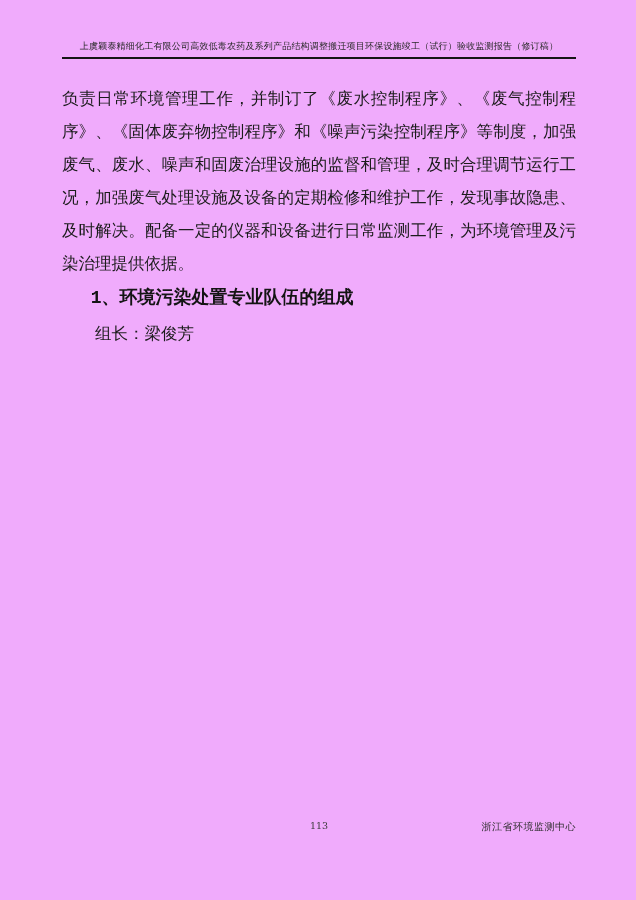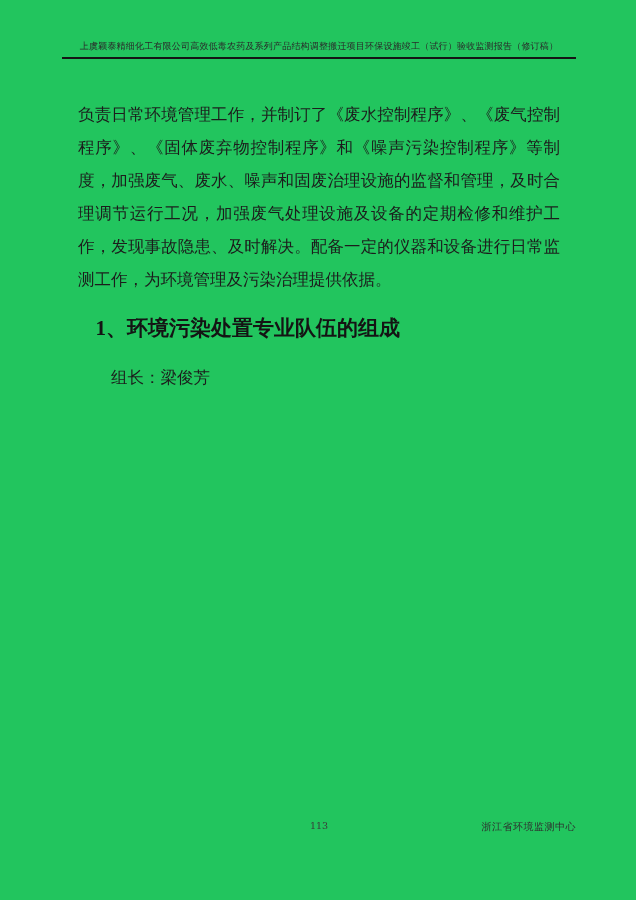--- a/index.html
+++ b/index.html
@@ -4,21 +4,21 @@
 <style>
   html, body {
     margin: 0;
     padding: 0;
     background: #ffffff;
   }
   .page {
     position: relative;
     width: 636px;
     height: 900px;
-    background: #22c55e;
+    background: #f0abfc;
     overflow: hidden;
     font-family: "DejaVu Serif", "Liberation Serif", serif;
     color: #1f1f1f;
   }
   .running-header {
     position: absolute;
     top: 40px;
     left: 62px;
     width: 514px;
     text-align: center;
@@ -33,41 +33,41 @@
     position: absolute;
     top: 82px;
     left: 62px;
     width: 514px;
     font-size: 16.5px;
     line-height: 33px;
     text-align: justify;
     color: #1c1c1c;
   }
   .body-text p {
-    margin: 16px;
+    margin: 0;
     padding: 0;
     text-indent: 2em;
   }
   .body-text p.no-indent {
     text-indent: 0;
   }
   .heading-1 {
     margin: 4px 0 4px 0;
     font-size: 17px;
     font-weight: bold;
     text-indent: 2em;
     font-family: "DejaVu Sans", "Liberation Sans", sans-serif;
     color: #141414;
   }
   .heading-2 {
     margin: 2px 0 2px 0;
-    font-size: 21px;
+    font-size: 18px;
     font-weight: bold;
     text-indent: 1.6em;
-    font-family: Liberation Serif, serif;
+    font-family: Liberation Mono, monospace;
     color: #141414;
   }
   .footer {
     position: absolute;
     top: 820px;
     left: 62px;
     width: 514px;
     height: 16px;
     font-size: 10px;
     color: #333333;

